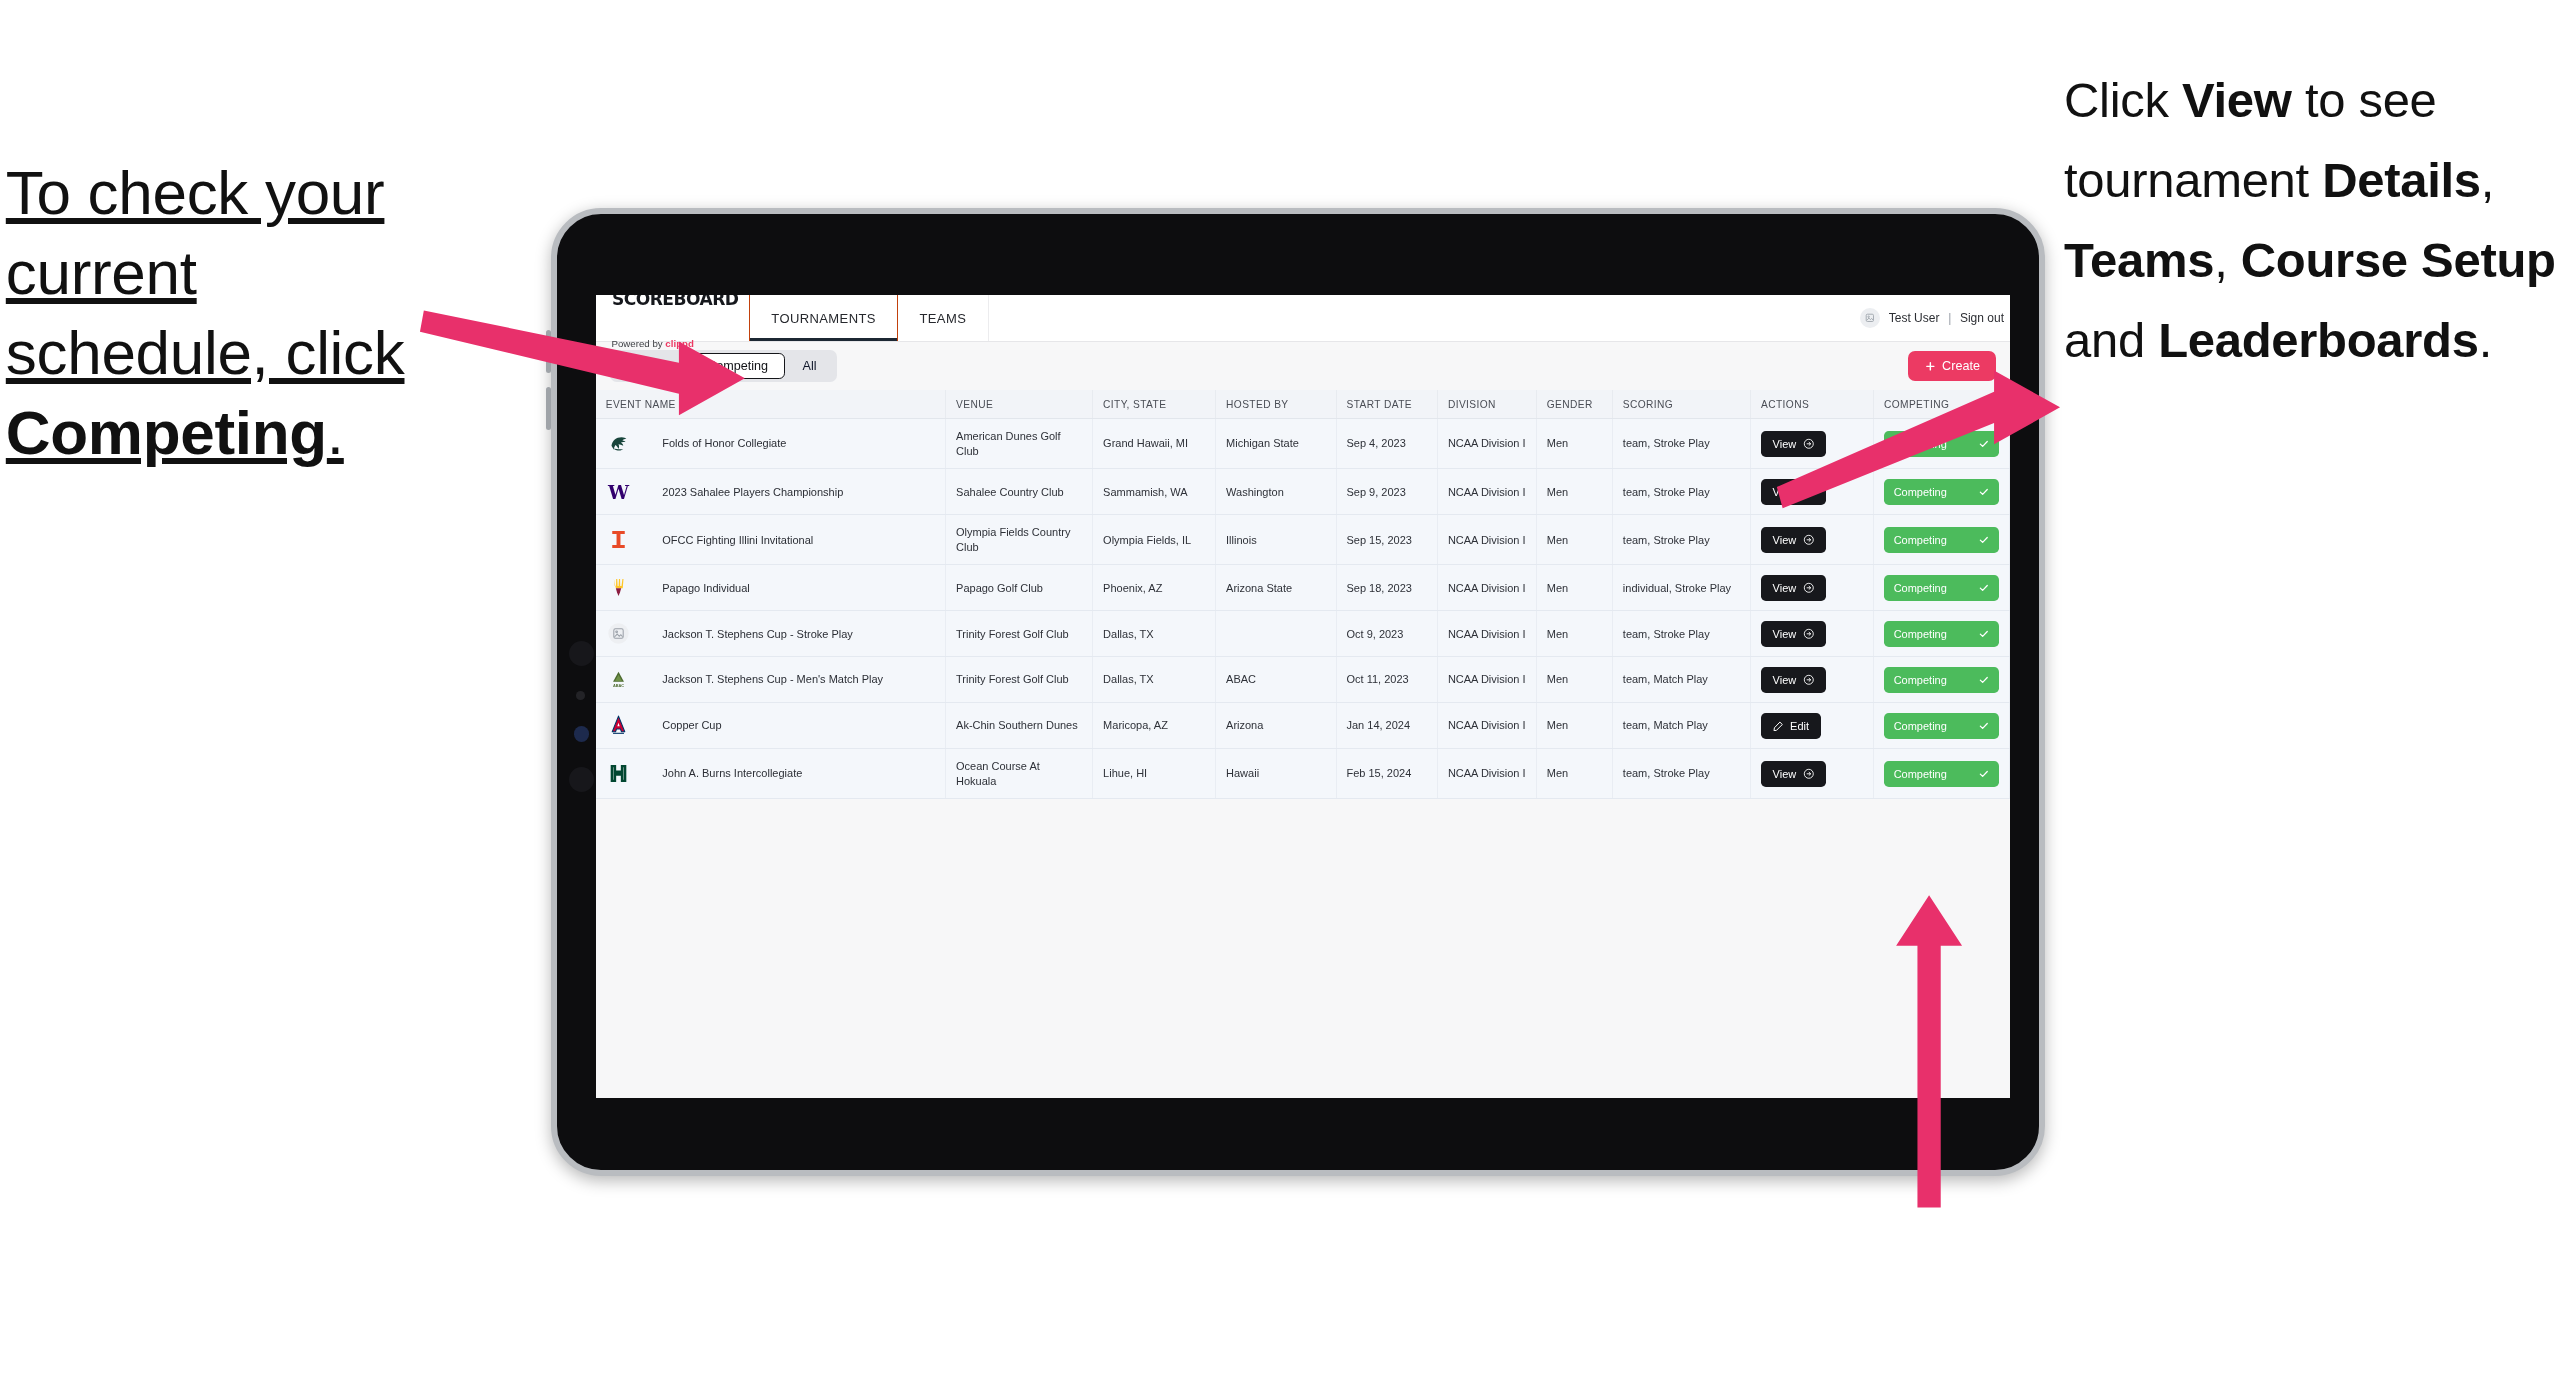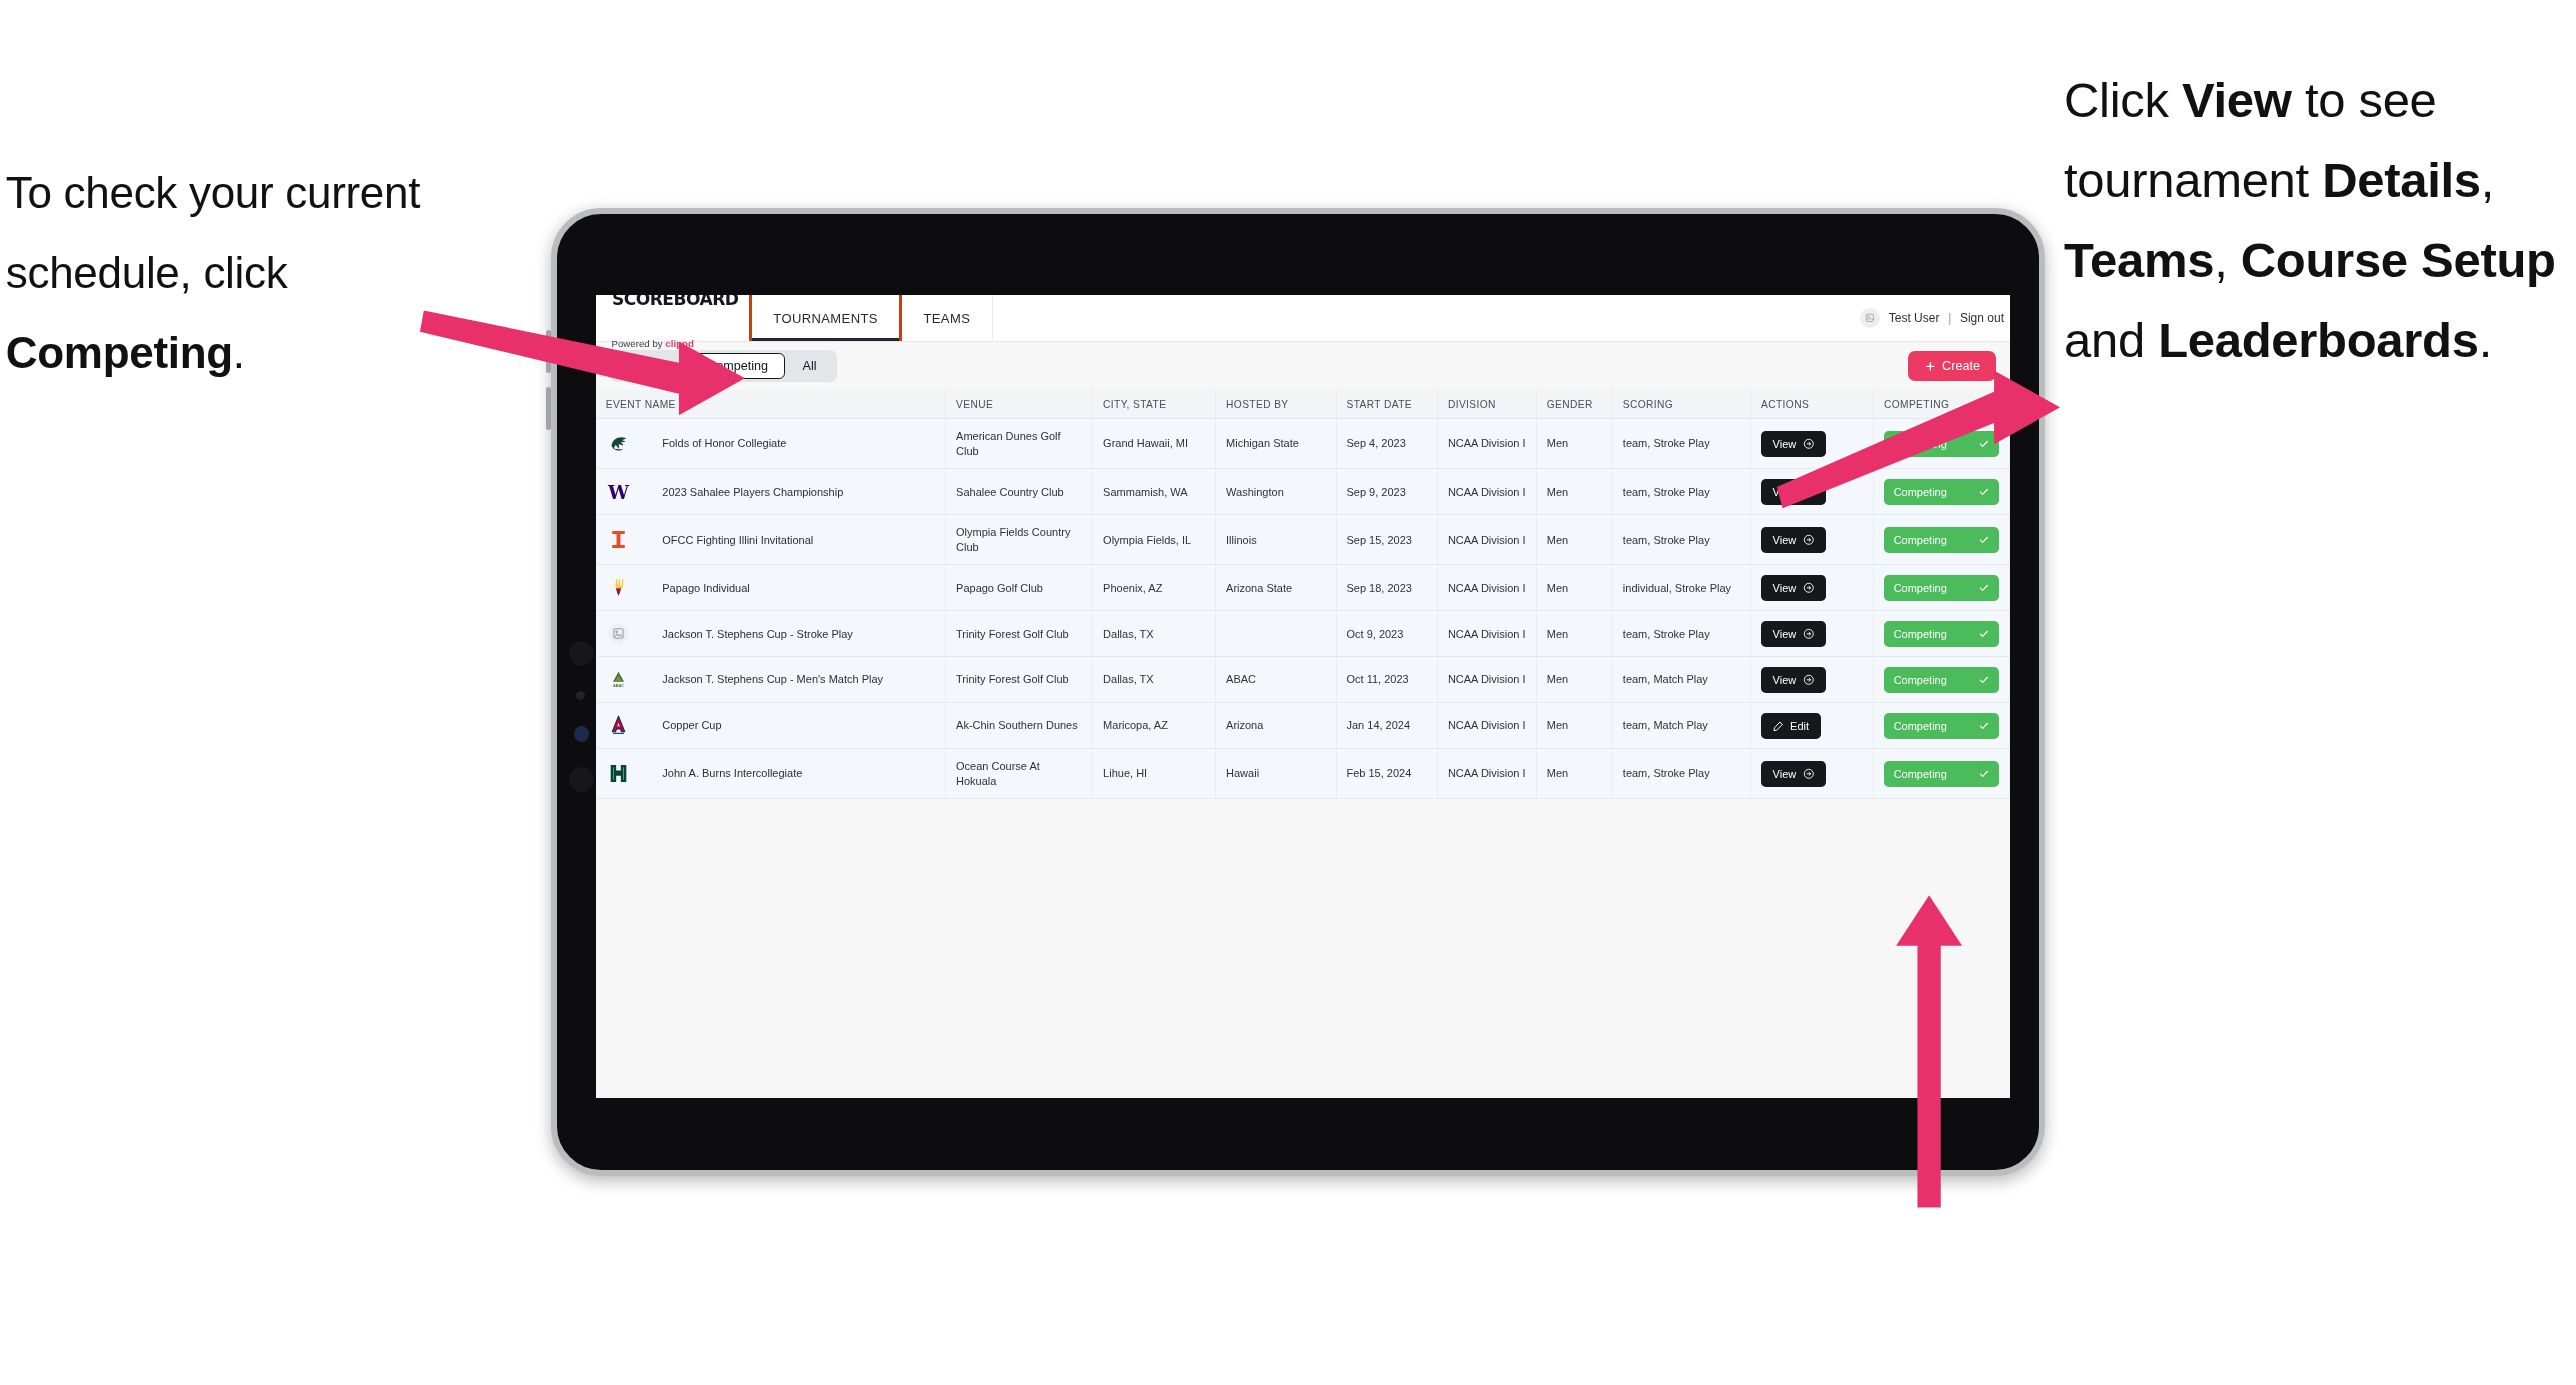--- a/index.html
+++ b/index.html
@@ -13,21 +13,21 @@
 
   
   .anno {
     position: absolute;
     color: #111111;
     font-family: "Liberation Sans", sans-serif;
     font-weight: 400;
     letter-spacing: -0.3px;
   }
   .anno b { font-weight: 700; }
-  #anno-left   { left: 5.8px;  top: 153px;  width: 456px; font-size: 44px; line-height: 80px; }
+  #anno-left   { left: 5.8px;  top: 153px;  width: 456px; font-size: 62px; line-height: 80px; text-decoration: underline; }
   #anno-right  { left: 2064px; top: 60px; width: 514px; font-size: 49px; line-height: 80px; }
   #anno-bottom { left: 1484px; top: 1212px; width: 1009px; font-size: 49px; line-height: 80px; }
 
   
   #arrows { position: absolute; left:0; top:0; width:2576px; height:1386px; pointer-events:none; }
 
   
   #tablet {
     position: absolute;
     left: 551px; top: 208px;
@@ -70,21 +70,21 @@
     font-family:"DejaVu Sans", sans-serif;
     font-weight: 700; font-size: 18.4px; color:#16181d;
     letter-spacing: -0.6px; transform: scaleX(0.93); transform-origin:left center;
   }
   #logo-sub { font-size: 9.7px; color:#3b3d42; margin-top: 17px; }
   #logo-sub .brand { color:#ec3a63; font-weight:700; }
 
   .navtab {
     display:flex; align-items:center; padding: 0 21.3px;
     font-size: 13px; color:#26282d; letter-spacing:0.4px;
-    border-left: 3px solid #c2410c; position: relative; cursor:pointer;
+    border-left: 1px solid #c2410c; position: relative; cursor:pointer;
   }
   .navtab.active::after {
     content:""; position:absolute; left:0; right:0; bottom:0; height:2.9px; background:#1c2733;
   }
   #appbar-spacer { flex:1; border-left:1px solid #ececee; }
   #userbox { display:flex; align-items:center; gap:8.7px; padding-right:6px; }
   #avatar {
     width:20.4px; height:20.4px; border-radius:50%;
     background:#eceef1; display:flex; align-items:center; justify-content:center;
     color:#9aa0a8; font-size:9.7px;

